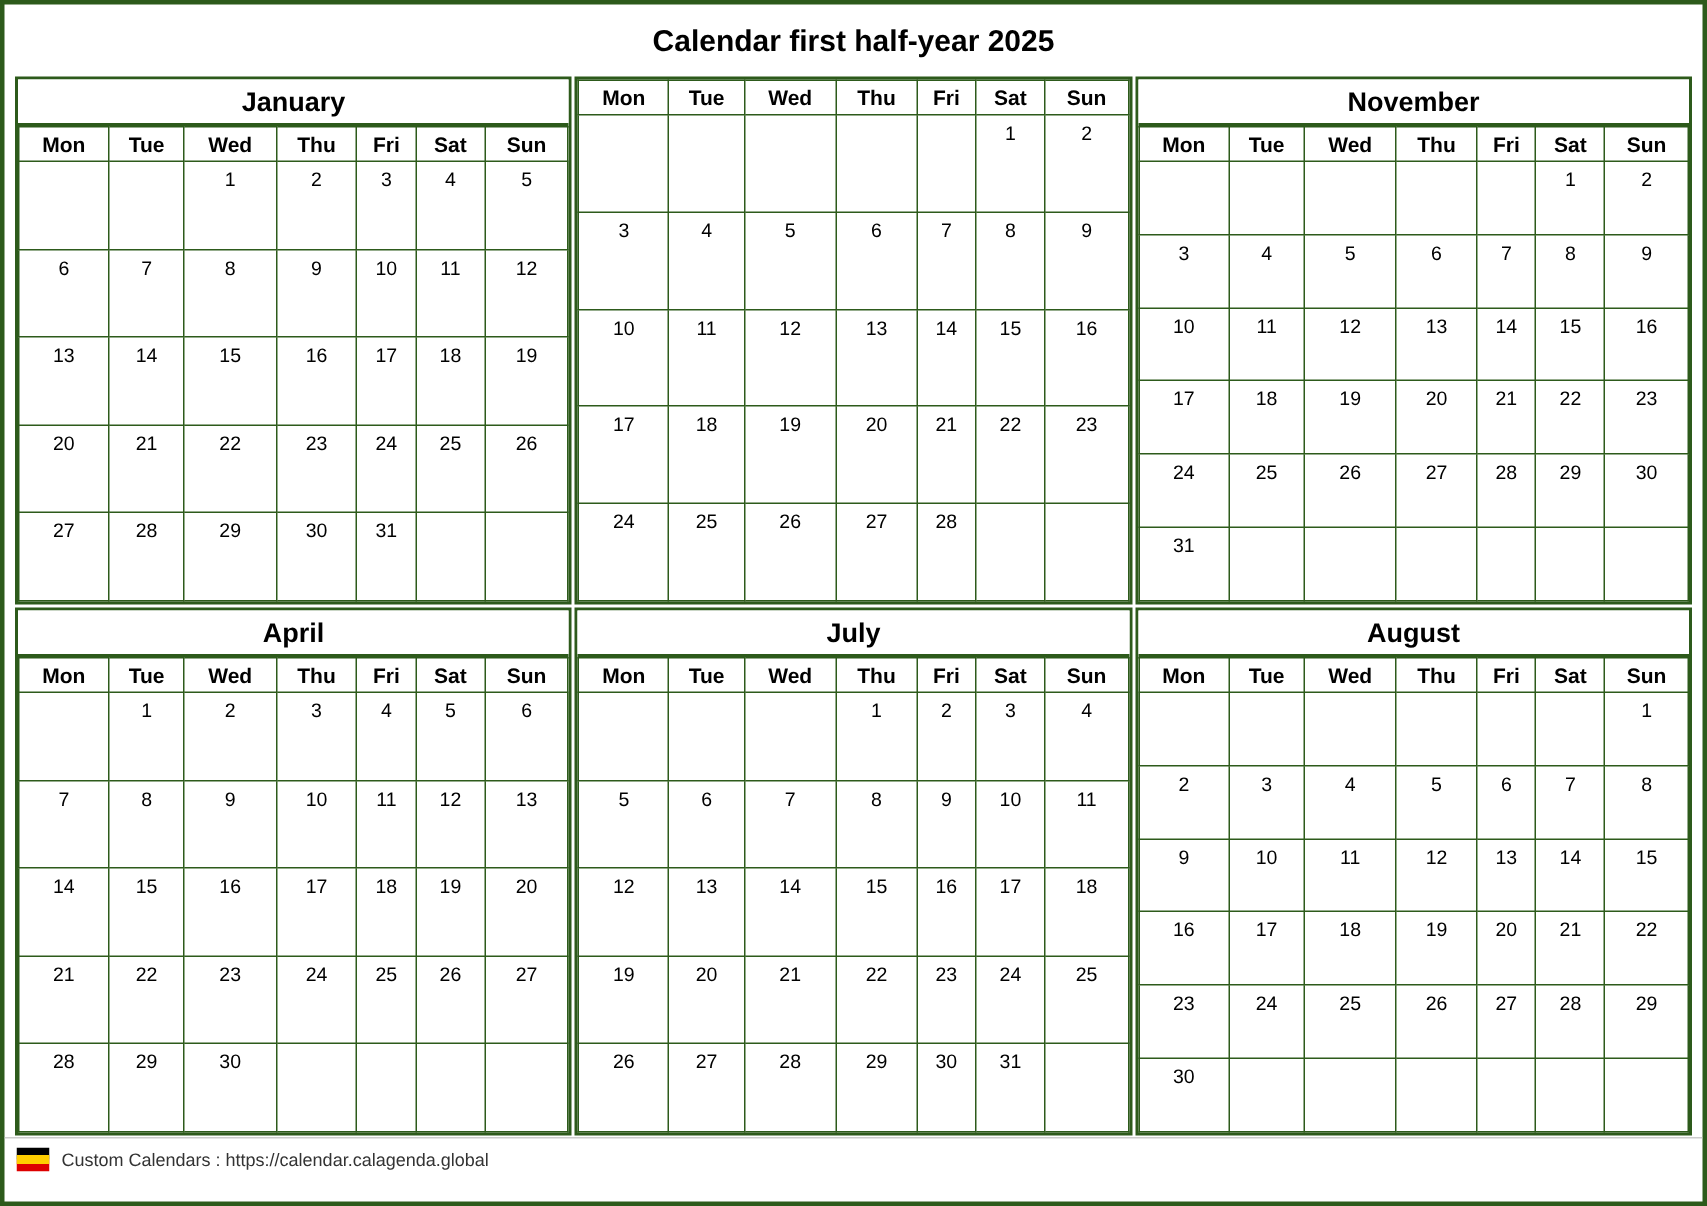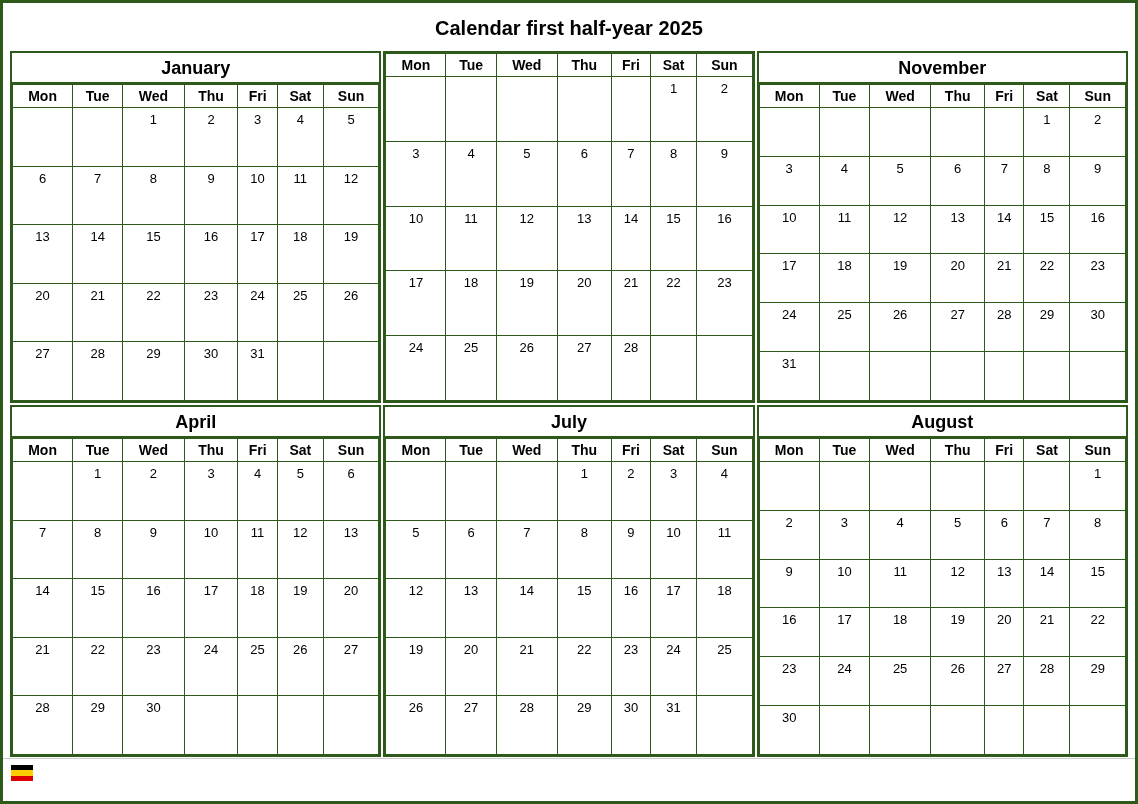--- a/index.html
+++ b/index.html
@@ -481,13 +481,14 @@
       </table>
     </div>
   </div>
 
 <div class="footer">
   <svg class="footer-flag" viewBox="0 0 22 16">
     <rect x="0" y="0" width="22" height="8" fill="#000"></rect>
     <rect x="0" y="8" width="22" height="8" fill="#DD0000"></rect>
     <rect x="0" y="5" width="22" height="6" fill="#FFCE00"></rect>
   </svg>
+  <span class="footer-text">Custom Calendars : https://calendar.calagenda.global</span>
 </div>
 
 </body></html>

